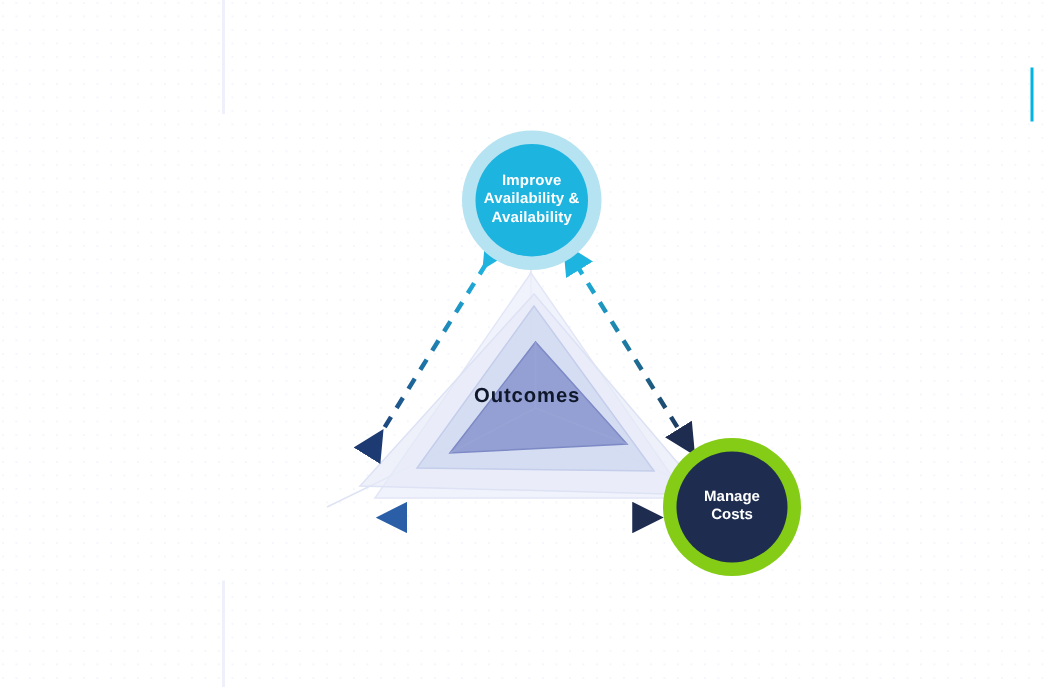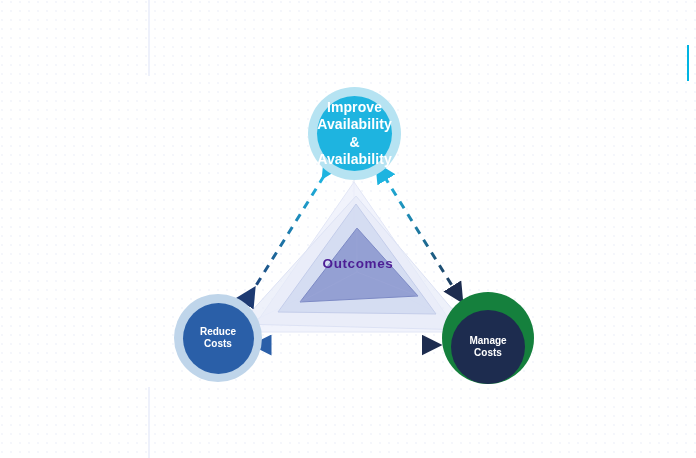--- a/index.html
+++ b/index.html
@@ -69,55 +69,54 @@
   }
 
   #node-improve {
     left: 308px; top: 87px;
     width: 93px; height: 93px;
     background: #b6e3f2;
   }
   #node-improve .node-inner {
     width: 75px; height: 75px;
     background: #1eb4e0;
-    font-size: 14px;
+    font-size: 10px;
     letter-spacing: 0.1px;
   }
 
   #node-reduce {
     left: 174px; top: 294px;
     width: 88px; height: 88px;
     background: #bfd5ea;
   }
   #node-reduce .node-inner {
     width: 71px; height: 71px;
     background: #2a5fa8;
     font-size: 10px;
   }
 
   #node-manage {
     left: 442px; top: 292px;
     width: 92px; height: 92px;
-    background: #15803d;
-    align-items: flex-end;
+    background: #84cc16;
   }
   #node-manage .node-inner {
     width: 74px; height: 74px;
     background: #1d2c4f;
     font-size: 10px;
   }
 
   
   #outcomes-label {
     position: absolute;
     left: 316px;
     top: 256px;
     width: 84px;
-    text-align: center;
-    color: #4c1d95;
+    text-align: left;
+    color: #0f172a;
     font-size: 13.5px;
     font-weight: bold;
     letter-spacing: 0.6px;
     pointer-events: none;
   }
 </style>
 </head>
 <body>
 
 <div id="canvas">
@@ -198,28 +197,20 @@
   <div class="node" id="node-improve">
     <div class="node-inner">
       <div>
         <div>Improve</div>
         <div>Availability &amp;</div>
         <div>Availability</div>
       </div>
     </div>
   </div>
 
-  <div class="node" id="node-reduce">
-    <div class="node-inner">
-      <div>
-        <div>Reduce</div>
-        <div>Costs</div>
-      </div>
-    </div>
-  </div>
 
   <div class="node" id="node-manage">
     <div class="node-inner">
       <div>
         <div>Manage</div>
         <div>Costs</div>
       </div>
     </div>
   </div>
 

